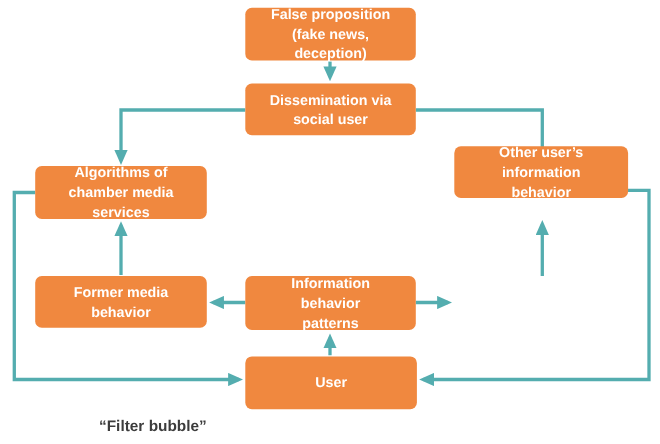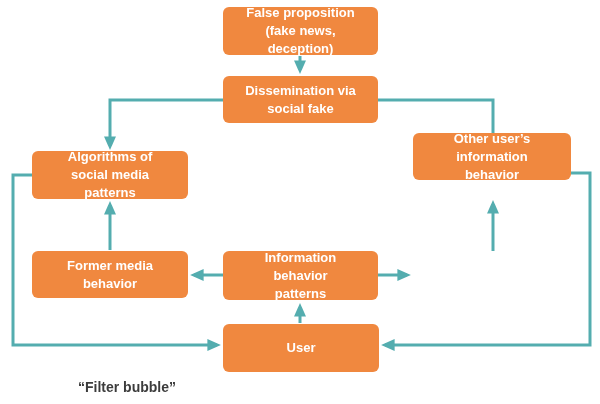--- a/index.html
+++ b/index.html
@@ -52,20 +52,21 @@
   .n-user       {left:223px;top:324px;width:156px;height:48px;}
   .caption{
     position:absolute;
     z-index:1;
     color:var(--caption-text);
     font-size:14px;
     font-weight:bold;
     text-align:center;
     transform:translateX(-50%);
     white-space:nowrap;
+    margin-left:12px;
   }
   .c-filter{left:127px;top:379px;}
   .c-echo  {left:487px;top:379px;}
 </style>
 </head>
 <body>
 
 <div class="stage">
 
   <svg class="arrow-layer" viewBox="0 0 600 404" xmlns="http://www.w3.org/2000/svg">
@@ -86,26 +87,26 @@
     <path class="arrow" d="M570,173 L590,173 L590,345 L385,345" marker-end="url(#arrowhead)"></path>
   </svg>
 
   <div class="node n-false">
     <span>False proposition
 (fake news, deception)</span>
   </div>
 
   <div class="node n-dissem">
     <span>Dissemination via
-social fake</span>
+social user</span>
   </div>
 
   <div class="node n-algorithms">
     <span>Algorithms of
-social media patterns</span>
+chamber media services</span>
   </div>
 
   <div class="node n-otherusers">
     <span>Other user’s
 information behavior</span>
   </div>
 
   <div class="node n-former">
     <span>Former media
 behavior</span>

